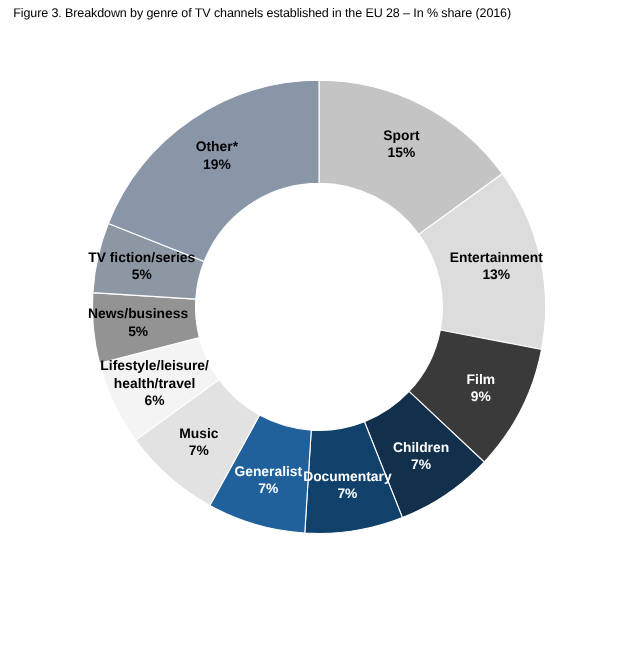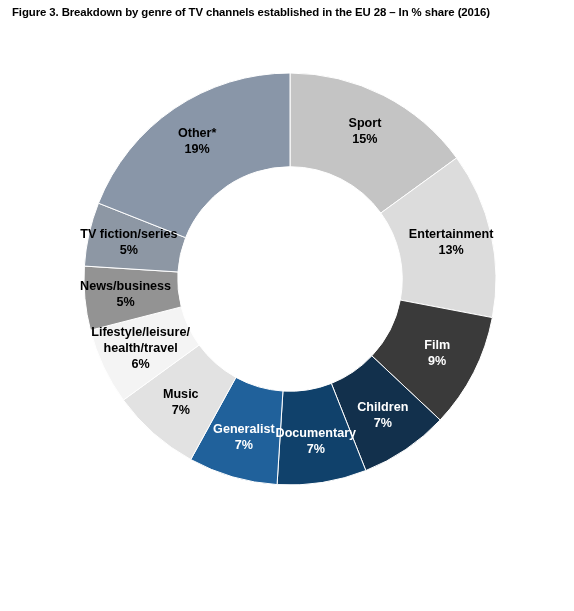--- a/index.html
+++ b/index.html
@@ -17,21 +17,21 @@
     position: relative;
     width: 574px;
     height: 611px;
   }
   #figure-title {
     position: absolute;
     left: 12px;
     top: 6px;
     width: 552px;
     font-size: 11.4px;
-    font-weight: bold;
+    font-weight: normal;
     color: #000000;
     letter-spacing: -0.1px;
     white-space: nowrap;
   }
   #chart-area {
     position: absolute;
     left: 0;
     top: 34px;
     width: 572px;
     height: 577px;

